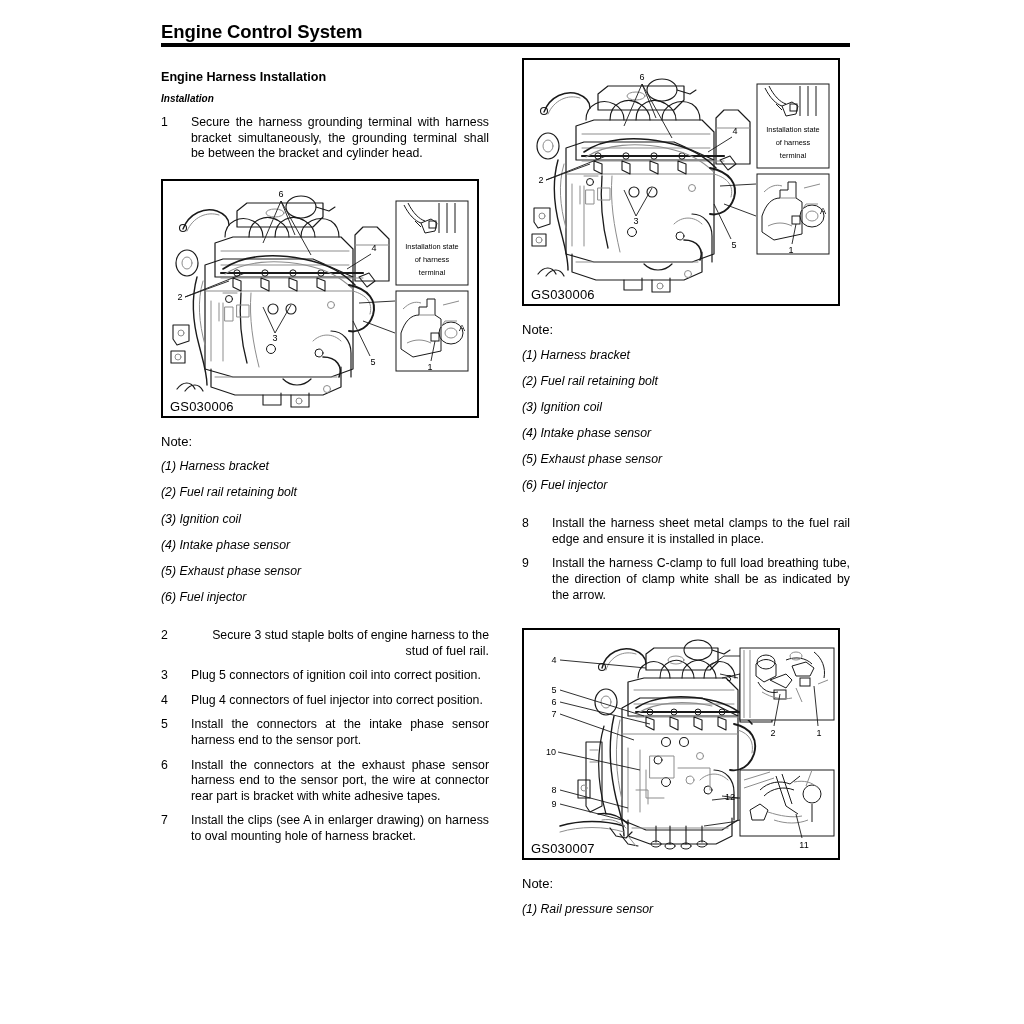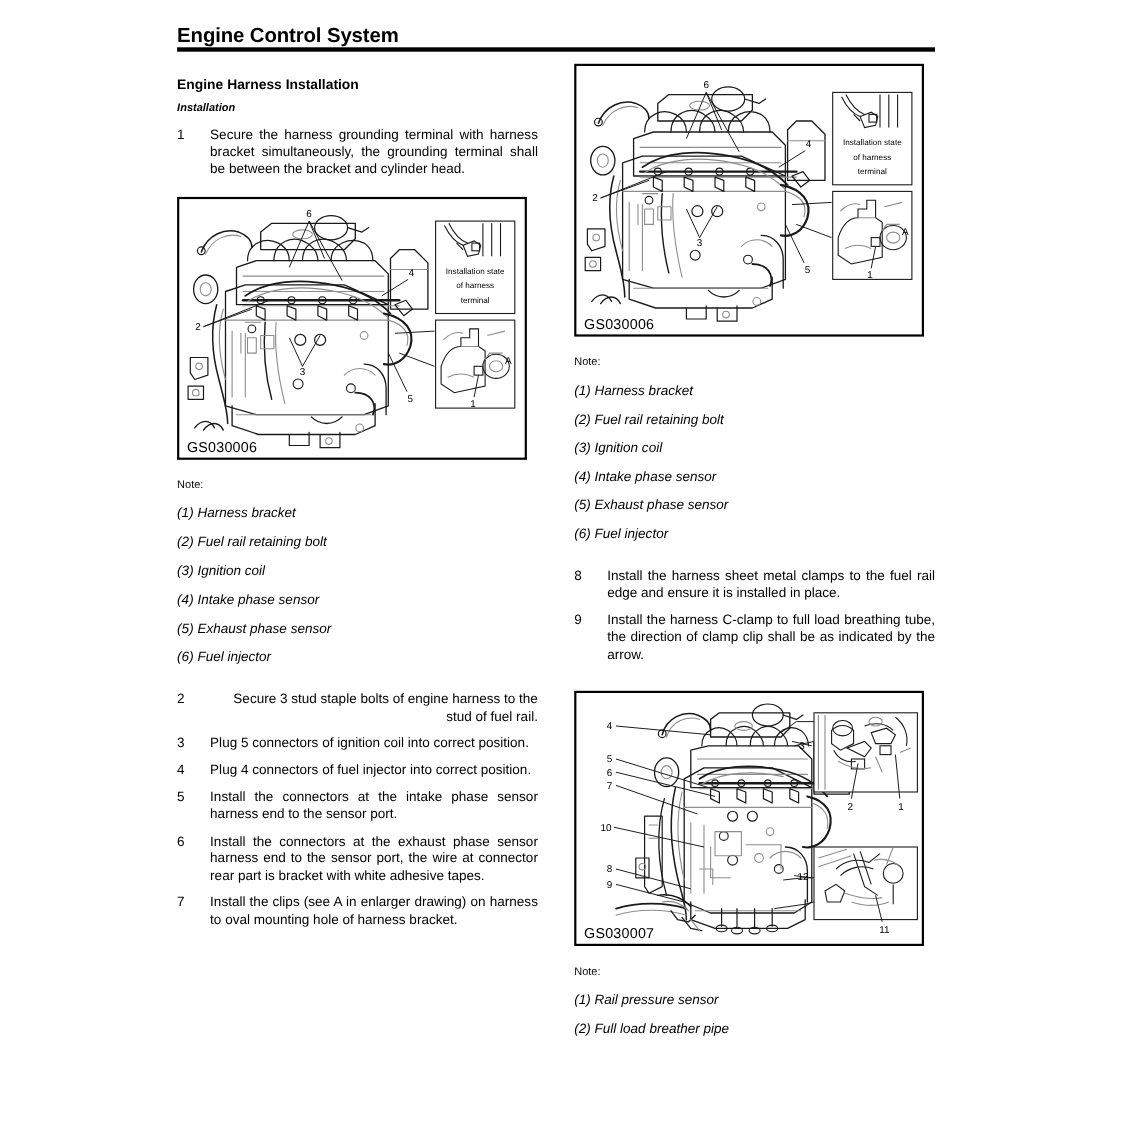--- a/index.html
+++ b/index.html
@@ -85,21 +85,21 @@
   }
   .step-text {
     flex: 1 1 auto;
     text-align: justify;
     text-justify: inter-word;
   }
   .step-text.nojustify { text-align: right; }
 
   
   .note-label {
-    font-size: 10px;
+    font-size: 13px;
     line-height: 15.6px;
     margin: 0 0 10px 0;
   }
   .note-item {
     font-size: 12.3px;
     line-height: 15.6px;
     margin: 0 0 10.5px 0;
     white-space: nowrap;
     font-style: italic;
   }
@@ -503,21 +503,21 @@
     <div class="note-item">(6) Fuel injector</div>
 
     <div class="spacer-12"></div>
 
     <div class="step">
       <div class="step-num">8</div>
       <div class="step-text">Install the harness sheet metal clamps to the fuel rail edge and ensure it is installed in place.</div>
     </div>
     <div class="step">
       <div class="step-num">9</div>
-      <div class="step-text">Install the harness C-clamp to full load breathing tube, the direction of clamp clip shall be as indicated by the arrow.</div>
+      <div class="step-text">Install the harness C-clamp to full load breathing tube, the direction of clamp white shall be as indicated by the arrow.</div>
     </div>
 
     <div class="spacer-16"></div>
 
     <div class="figure" style="width:318px;height:232px;">
       <svg width="314" height="228" viewBox="0 0 314 228">
         <g fill="none" stroke="#1a1a1a" stroke-width="1" stroke-linejoin="round" stroke-linecap="round">
 
           <path d="M98 78 L98 190 L122 200 L198 200 L214 190 L214 86 L178 68 L116 68 Z" stroke-width="1.2"></path>
           <path d="M98 104 L214 104" stroke="#8d8d8d"></path>
@@ -686,17 +686,16 @@
           </g>
         </g>
       </svg>
       <div class="fig-code">GS030007</div>
     </div>
 
     <div class="spacer-16"></div>
 
     <div class="note-label">Note:</div>
     <div class="note-item">(1) Rail pressure sensor</div>
-    <div class="note-item">(2) Full load breather pipe</div>
 
   </div>
 
 </div>
 
 </body></html>

